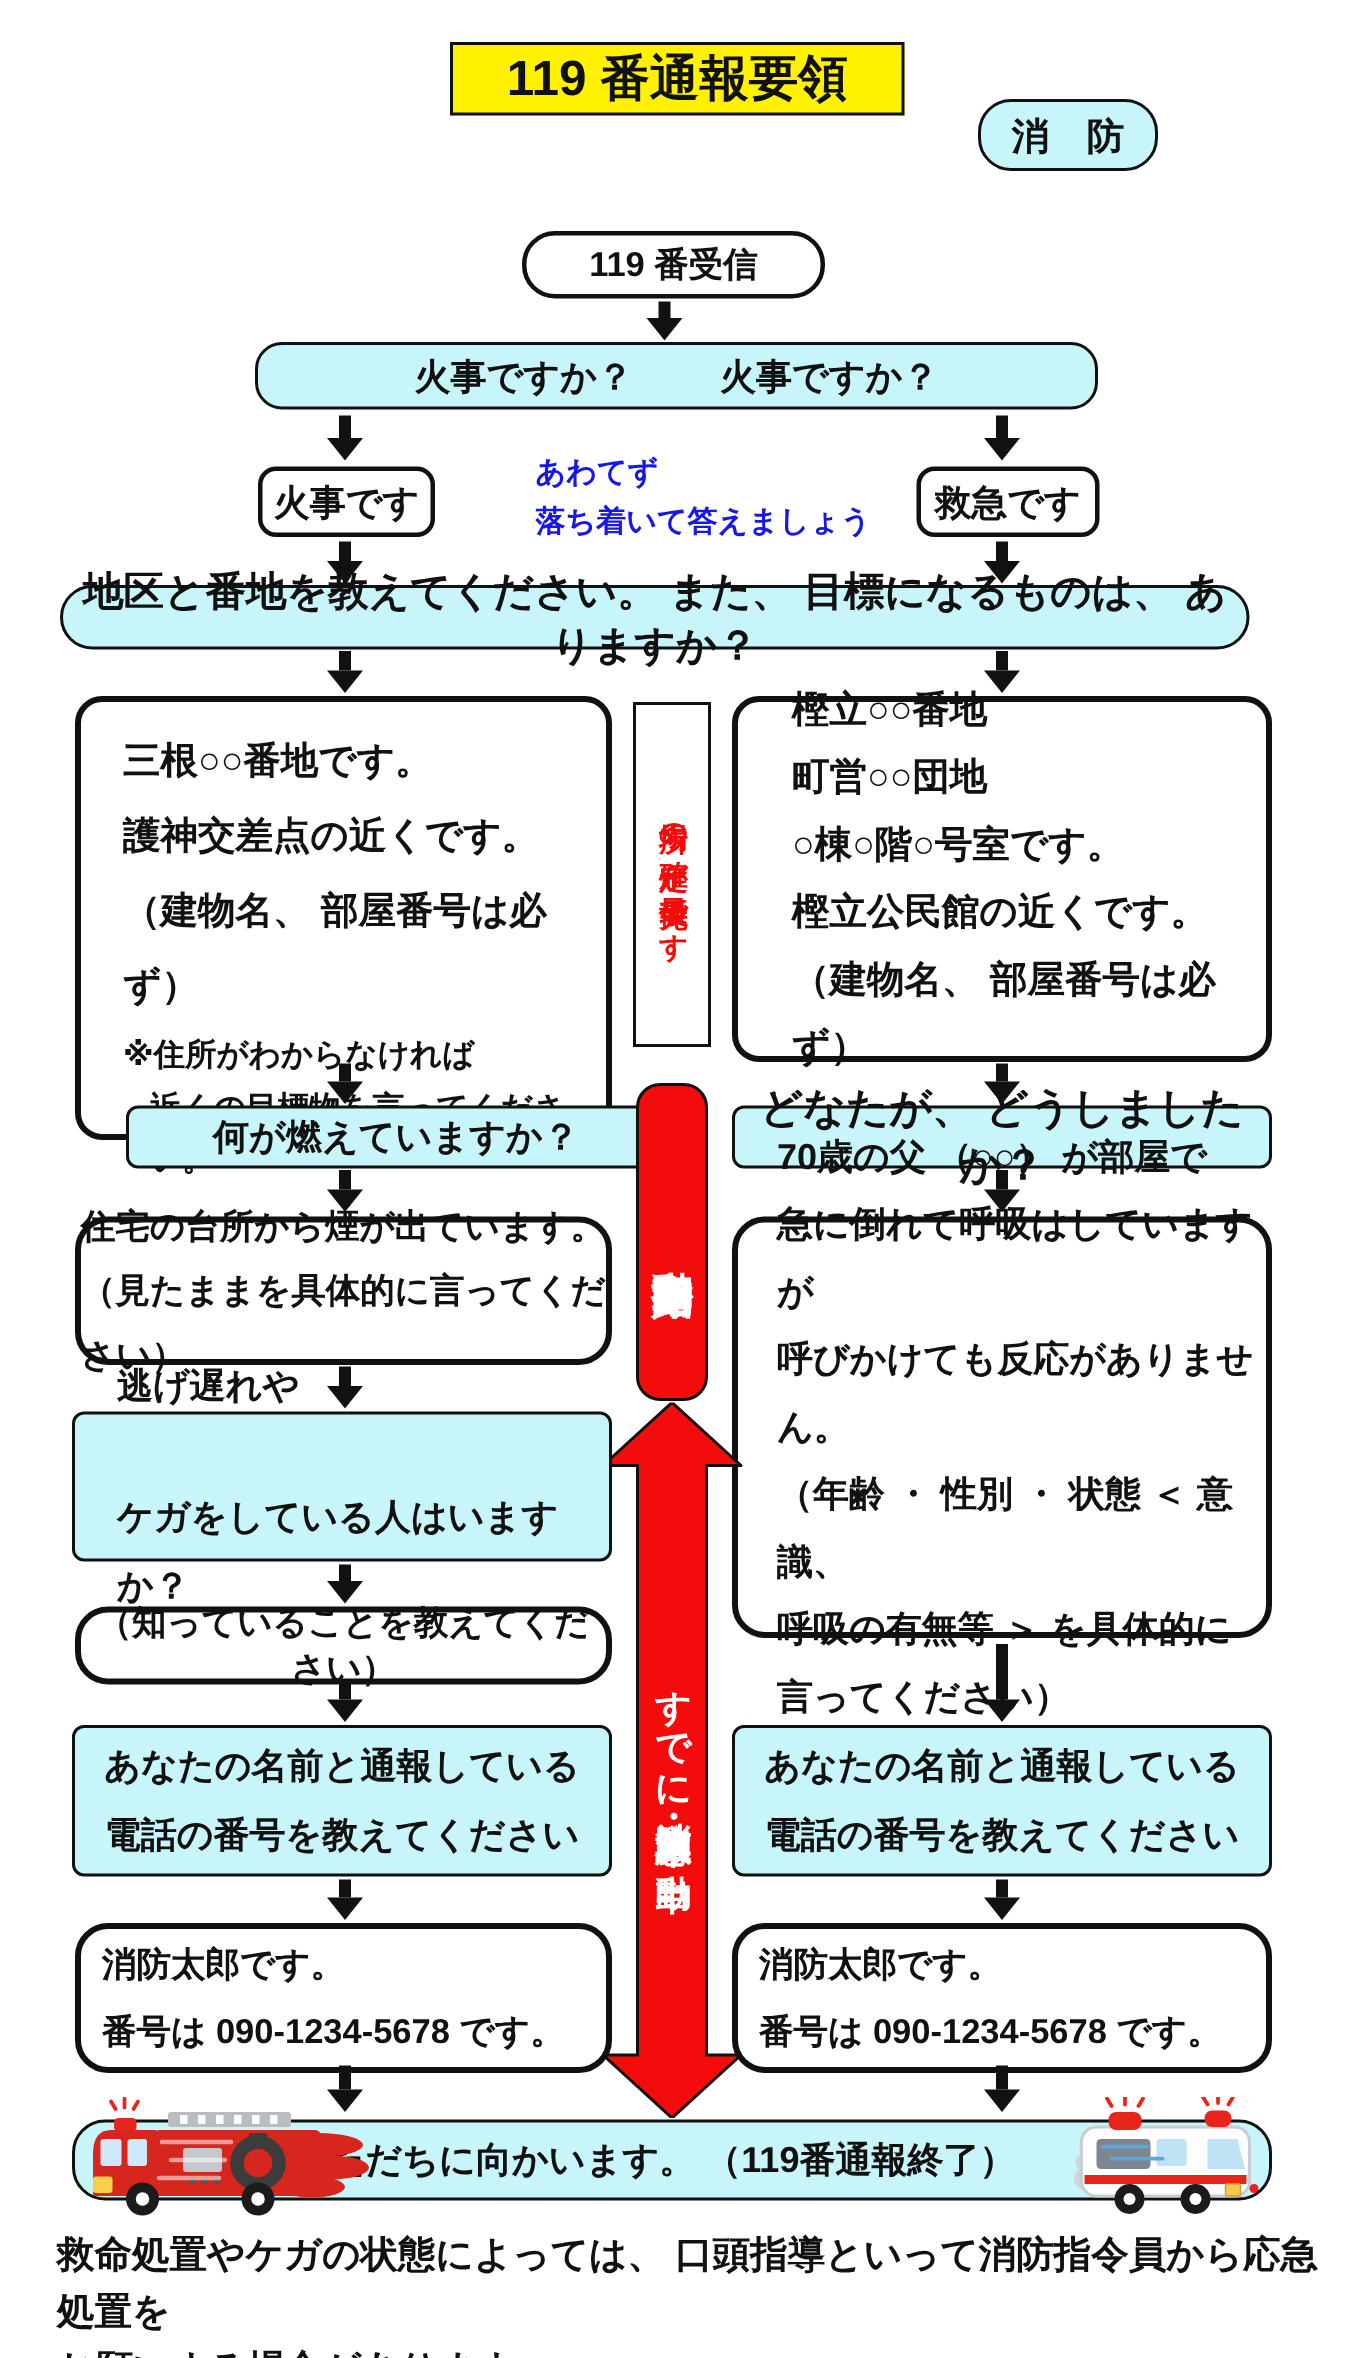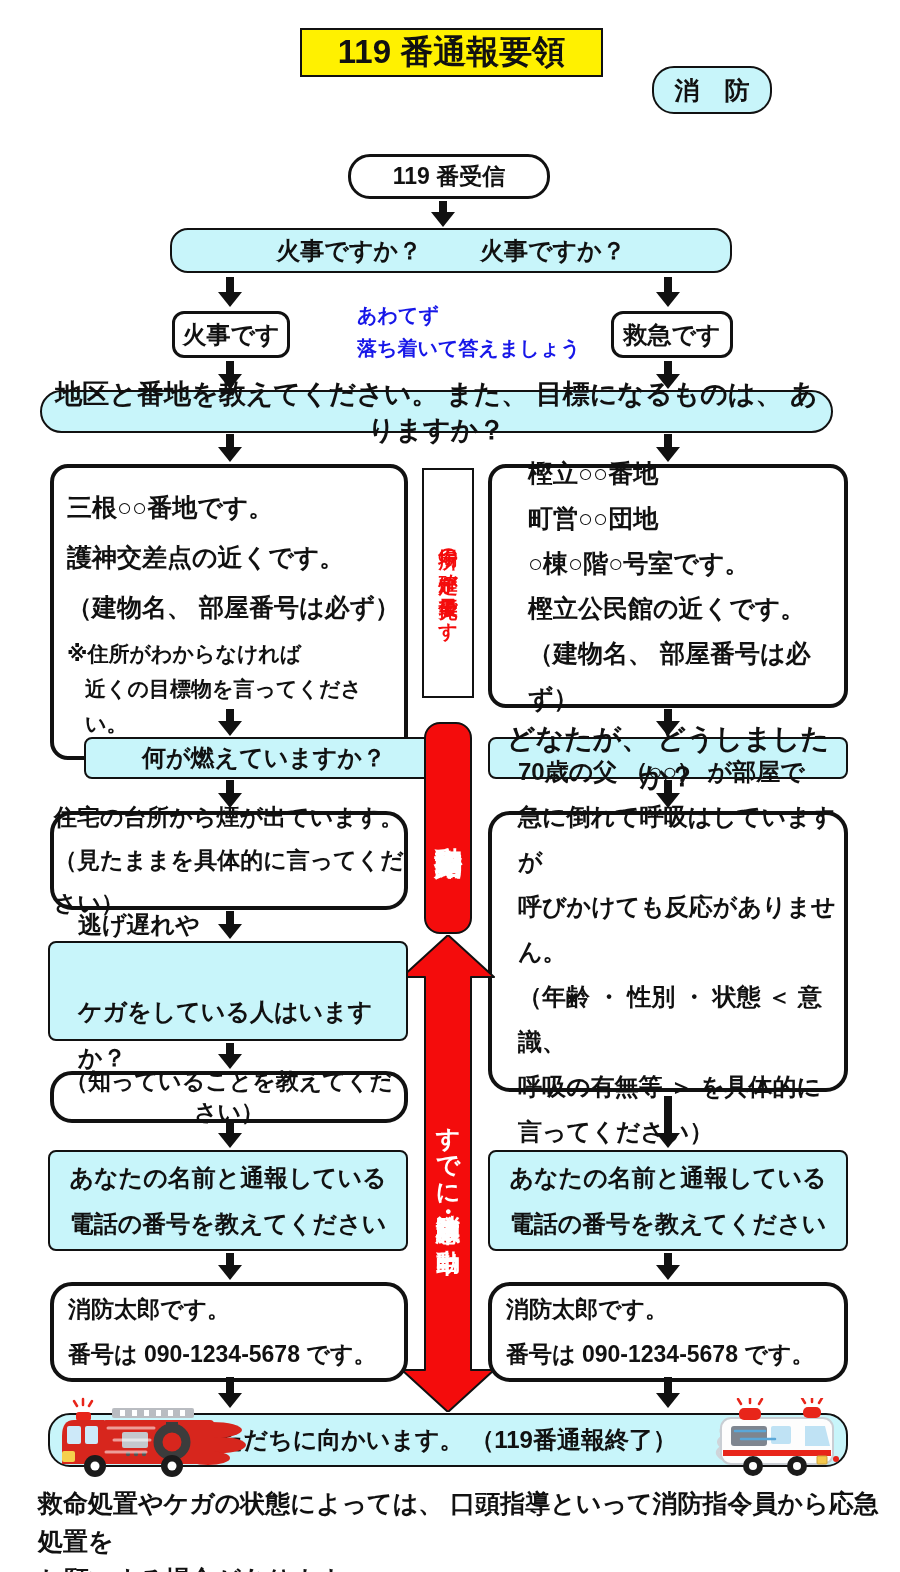--- a/index.html
+++ b/index.html
@@ -79,21 +79,21 @@
 
   <div class="dn-arrow" style="left:218px;top:434px;height:28px;">
       <div class="shaft"></div>
       <div class="head"></div>
     </div>
   <div class="dn-arrow" style="left:656px;top:434px;height:28px;">
       <div class="shaft"></div>
       <div class="head"></div>
     </div>
 
-  <div class="abs whitebox r18 bold" style="left:50px;top:464px;width:358px;height:296px;padding:14px 0 0 13px;">
+  <div class="abs whitebox r18 bold" style="left:50px;top:464px;width:358px;height:296px;padding:14px 0 0 28px;">
     <div style="font-size:25px;line-height:50px;">
       <div>三根○○番地です。</div>
       <div>護神交差点の近くです。</div>
       <div>（建物名、 部屋番号は必ず）</div>
     </div>
     <div style="font-size:21px;line-height:35px;margin-top:4px;">
       <div>※住所がわからなければ</div>
       <div style="padding-left:18px;">近くの目標物を言ってください。</div>
     </div>
   </div>

